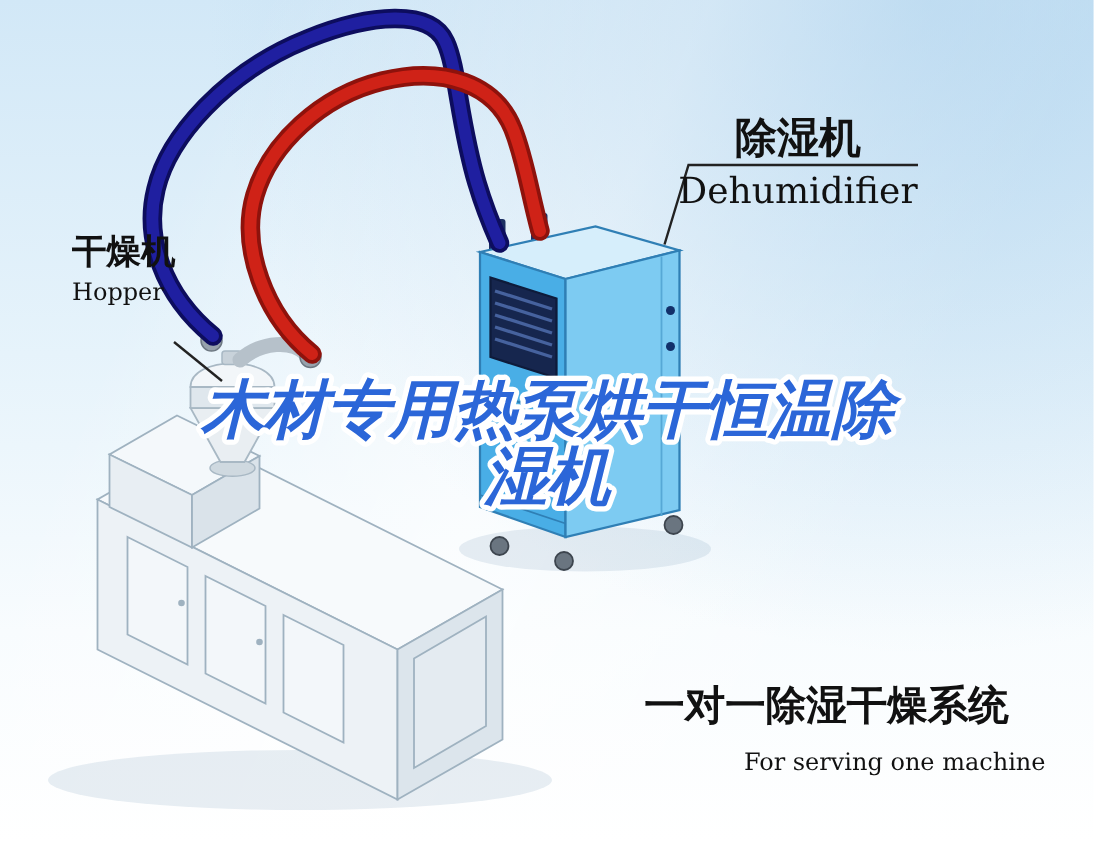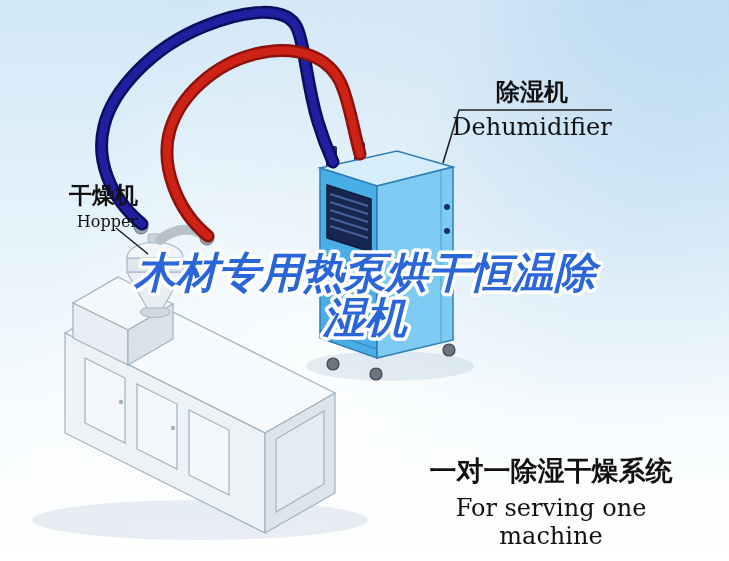--- a/index.html
+++ b/index.html
@@ -8,29 +8,29 @@
     position:relative; width:729px; height:561px; overflow:hidden;
     background:
       radial-gradient(ellipse at 85% 0%, rgba(165,205,235,0.55), rgba(165,205,235,0) 55%),
       linear-gradient(115deg, rgba(255,255,255,0) 18%, rgba(255,255,255,0.65) 48%, rgba(255,255,255,0) 75%),
       linear-gradient(180deg, #d2e8f7 0%, #e6f3fb 42%, #f8fcfe 75%, #ffffff 100%);
   }
   .scene { position:absolute; left:0; top:0; }
   .callout { position:absolute; color:#111; }
   .callout .zh { font-weight:700; font-family:"DejaVu Sans", sans-serif; }
   .callout .en { font-family:"DejaVu Serif", serif; }
-  .hopper-callout { left:48px; top:181px; width:90px; text-align:right; }
+  .hopper-callout { left:48px; top:154px; width:90px; text-align:left; }
   .hopper-callout .zh { font-size:23px; line-height:28px; }
   .hopper-callout .en { font-size:16px; line-height:26px; }
   .dehu-callout { left:447px; top:78px; width:170px; text-align:center; }
-  .dehu-callout .zh { font-size:24px; line-height:28px; }
+  .dehu-callout .zh { font-size:28px; line-height:28px; }
   .dehu-callout .en { font-size:24px; line-height:26px; margin-top:8px; }
   .caption { left:405px; top:454px; width:292px; text-align:center; }
   .caption .zh { font-size:27px; line-height:34px; font-weight:700; font-family:"DejaVu Serif", serif;text-align:center; }
-  .caption .en { font-size:24px; line-height:28px; font-family:"DejaVu Serif", serif; margin-top:6px; }
+  .caption .en { font-size:16px; line-height:28px; font-family:"DejaVu Serif", serif; margin-top:6px;text-align:right; }
 </style>
 </head>
 <body>
 
 <div class="stage">
 
   <svg class="scene" width="729" height="561" viewBox="0 0 729 561">
 
     <ellipse cx="200" cy="520" rx="168" ry="20" fill="rgba(125,160,190,0.18)"></ellipse>
     <ellipse cx="390" cy="366" rx="84" ry="15" fill="rgba(125,160,190,0.18)"></ellipse>

